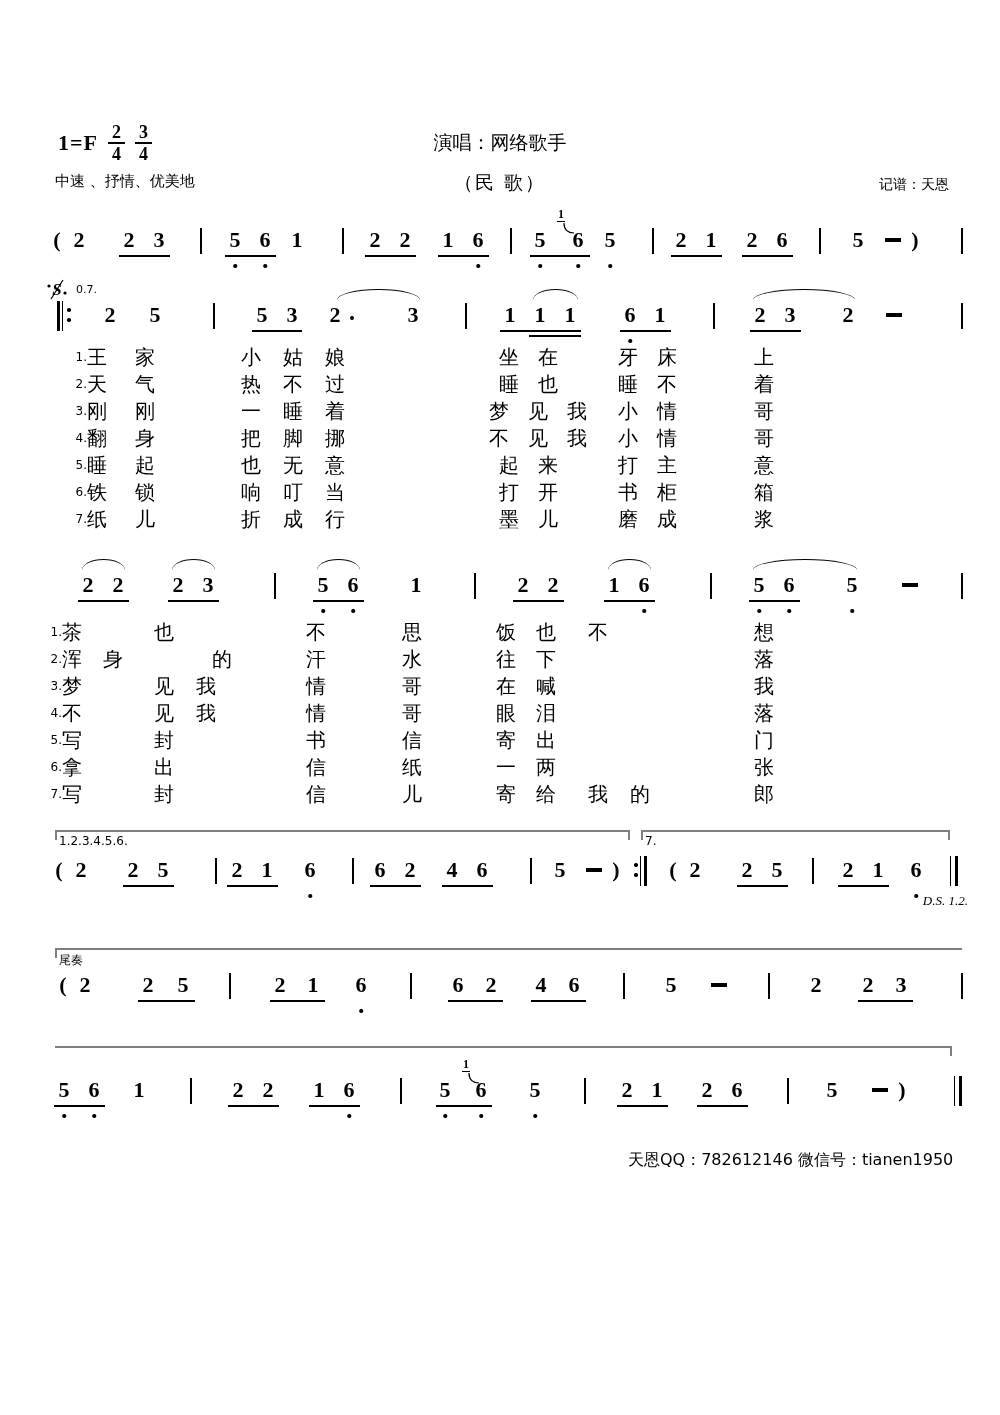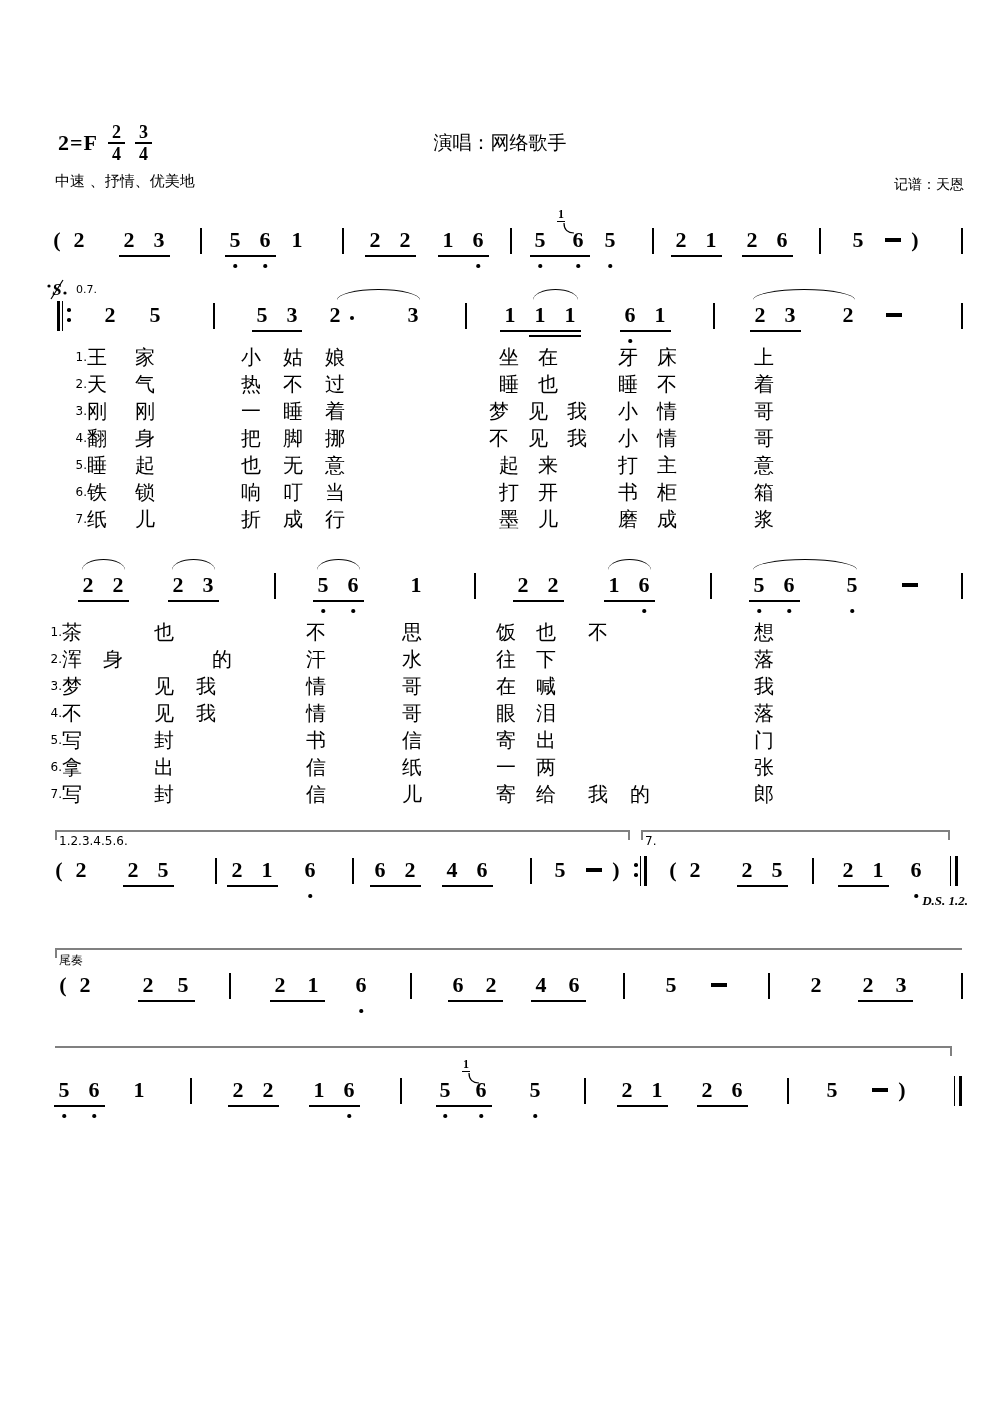--- a/index.html
+++ b/index.html
@@ -10,21 +10,21 @@
          font-size:42px;font-weight:900;letter-spacing:3px;}
   .singer{position:absolute;left:0;top:130px;width:1000px;text-align:center;font-size:19px;}
   .genre{position:absolute;left:0;top:170px;width:1000px;text-align:center;font-size:19px;letter-spacing:2px;}
   .keyblock{position:absolute;left:58px;top:118px;height:50px;display:flex;align-items:center;}
   .keyprefix{font-size:22px;font-family:"Liberation Serif",serif;font-weight:bold;letter-spacing:1px;}
   .ts{display:inline-block;text-align:center;font-family:"Liberation Serif",serif;font-weight:bold;
       font-size:18px;margin-left:10px;vertical-align:middle;}
   .ts .num{display:block;border-bottom:2px solid #000;padding:0 4px;line-height:20px;}
   .ts .den{display:block;line-height:20px;}
   .tempo{position:absolute;left:55px;top:172px;font-size:15px;}
-  .transcriber{position:absolute;right:36px;top:176px;font-size:14px;}
+  .transcriber{position:absolute;right:51px;top:176px;font-size:14px;}
   .mline{position:absolute;left:0;top:0;width:1000px;height:0;}
   .note{position:absolute;transform:translateX(-50%);font-family:"Liberation Serif",serif;
         font-weight:bold;font-size:22px;line-height:26px;white-space:nowrap;}
   .dash{position:absolute;width:16px;height:3.5px;background:#000;transform:translateX(-50%);top:11px;}
   .augdot{position:absolute;width:4px;height:4px;border-radius:50%;background:#000;transform:translateX(-50%);top:14px;}
   .barline{position:absolute;width:1.5px;height:26px;background:#000;top:1px;}
   .beam{position:absolute;height:2px;background:#000;}
   .dotb{position:absolute;width:3.5px;height:3.5px;border-radius:50%;background:#000;transform:translateX(-50%);}
   .slur{position:absolute;height:10px;border-top:1.6px solid #000;
         border-radius:50% 50% 0 0 / 100% 100% 0 0;top:-13px;}
@@ -40,24 +40,25 @@
   .vlabel{position:absolute;transform:translateX(-100%);font-size:12px;line-height:26px;}
   .anno{position:absolute;font-size:13px;font-style:italic;font-family:"Liberation Serif",serif;white-space:nowrap;}
   .footnote{position:absolute;left:95px;top:1156px;font-size:15px;}
   .contact{position:absolute;left:628px;top:1150px;font-size:16px;}
 </style>
 </head>
 <body>
 
 <div class="page">
   <div class="keyblock">
-    <span class="keyprefix">2=F</span>
+    <span class="keyprefix">1=F</span>
     <span id="timesigs"><span class="ts"><span class="num">2</span><span class="den">4</span></span><span class="ts"><span class="num">3</span><span class="den">4</span></span></span>
   </div>
   <div class="singer">演唱：网络歌手</div>
+  <div class="genre">（民 歌）</div>
   <div class="tempo">中速 、抒情、优美地</div>
   <div class="transcriber">记谱：天恩</div>
   <div id="music">
       <div class="mline" style="top: 227px;">
         <div class="note" style="left: 57px;">(</div>
         <div class="note" style="left: 79px;">2</div>
         <div class="note" style="left: 129px;">2</div>
         <div class="note" style="left: 159px;">3</div>
         <div class="note" style="left: 235px;">5</div>
         <div class="note" style="left: 265px;">6</div>
@@ -470,15 +471,16 @@
       <div class="blabel" style="left: 59px; top: 834px; font-size: 12px;">1.2.3.4.5.6.</div>
       <div class="bstop" style="left: 641px; top: 830px; width: 309px; background: rgb(128, 128, 128);"></div>
       <div class="btick" style="left: 641px; top: 830px; height: 10px; background: rgb(128, 128, 128);"></div>
       <div class="btick" style="left: 948px; top: 830px; height: 10px; background: rgb(128, 128, 128);"></div>
       <div class="blabel" style="left: 645px; top: 834px; font-size: 12px;">7.</div>
       <div class="bstop" style="left: 55px; top: 948px; width: 907px; background: rgb(128, 128, 128);"></div>
       <div class="btick" style="left: 55px; top: 948px; height: 10px; background: rgb(128, 128, 128);"></div>
       <div class="blabel" style="left: 59px; top: 952px; font-size: 12px;">尾奏</div>
       <div class="bstop" style="left: 55px; top: 1046px; width: 897px; background: rgb(128, 128, 128);"></div>
       <div class="btick" style="left: 950px; top: 1046px; height: 10px; background: rgb(128, 128, 128);"></div>
-      <div class="anno" style="top: 893px; right: 32px; font-weight: bold;">D.S. 1.2.</div>
+      <div class="anno" style="top: 893px; right: 32px;">D.S. 1.2.</div>
     </div>
+  <div class="contact">天恩QQ：782612146 微信号：tianen1950</div>
 </div>
 
 </body></html>

